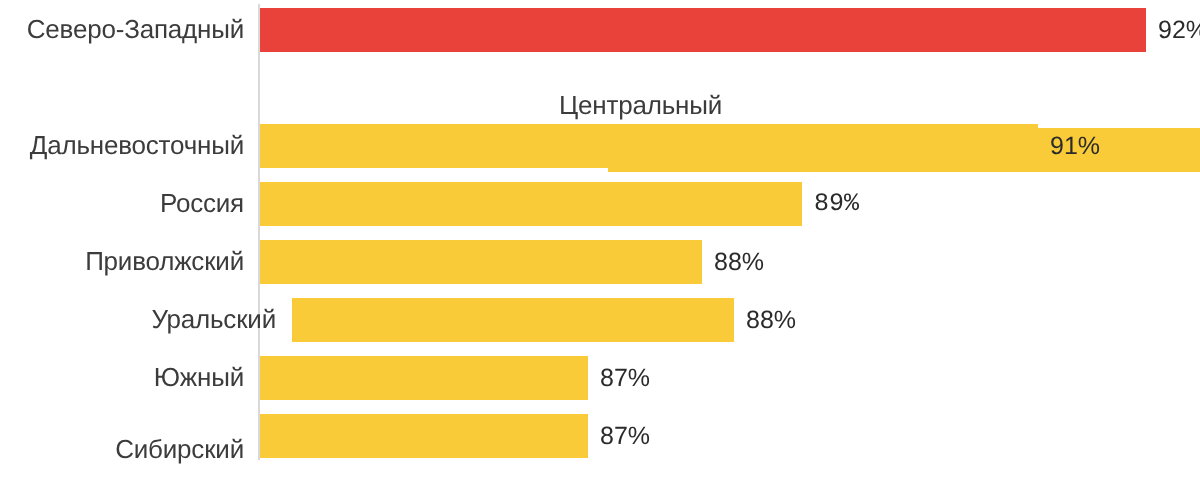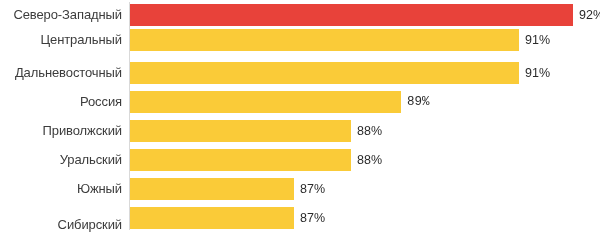--- a/index.html
+++ b/index.html
@@ -88,21 +88,21 @@
   <div class="rows">
 
     <div class="row" style="top:0px;">
       <div class="cat-label" style="color: rgb(60, 60, 60);">Северо-Западный</div>
       <div class="bar-zone">
         <div class="bar highlight" style="width: 443px; background: rgb(232, 66, 58);"></div>
         <div class="val-label" style="left: 449px; color: rgb(43, 43, 43);">92%</div>
       </div>
     </div>
 
-    <div class="row" style="top:25px;">
+    <div class="row" style="top:46px;flex-direction:column;">
       <div class="cat-label" style="color: rgb(60, 60, 60);">Центральный</div>
       <div class="bar-zone">
         <div class="bar" style="width: 389px; background: rgb(250, 203, 56);"></div>
         <div class="val-label" style="left: 395px; color: rgb(43, 43, 43);">91%</div>
       </div>
     </div>
 
     <div class="row" style="top:58px;">
       <div class="cat-label" style="color: rgb(60, 60, 60);">Дальневосточный</div>
       <div class="bar-zone">
@@ -121,21 +121,21 @@
 
     <div class="row" style="top:116px;">
       <div class="cat-label" style="color: rgb(60, 60, 60); text-align: right;">Приволжский</div>
       <div class="bar-zone">
         <div class="bar" style="width: 221px; background: rgb(250, 203, 56);"></div>
         <div class="val-label" style="left: 227px; color: rgb(43, 43, 43);">88%</div>
       </div>
     </div>
 
     <div class="row" style="top:145px;">
-      <div class="cat-label" style="color: rgb(60, 60, 60);">Уральский</div>
+      <div class="cat-label" style="color: rgb(60, 60, 60); padding-left: 16px;">Уральский</div>
       <div class="bar-zone">
         <div class="bar" style="width: 221px; background: rgb(250, 203, 56);"></div>
         <div class="val-label" style="left: 227px; color: rgb(43, 43, 43);">88%</div>
       </div>
     </div>
 
     <div class="row" style="top:174px;">
       <div class="cat-label" style="color: rgb(60, 60, 60);">Южный</div>
       <div class="bar-zone">
         <div class="bar" style="width: 164px; background: rgb(250, 203, 56);"></div>

